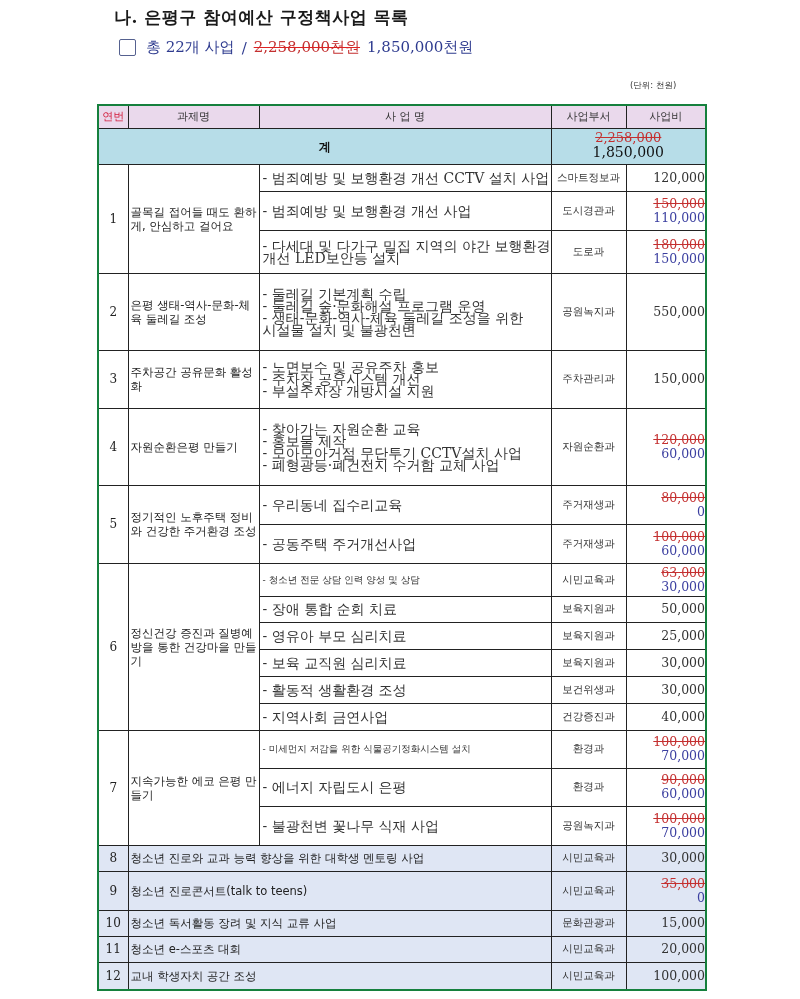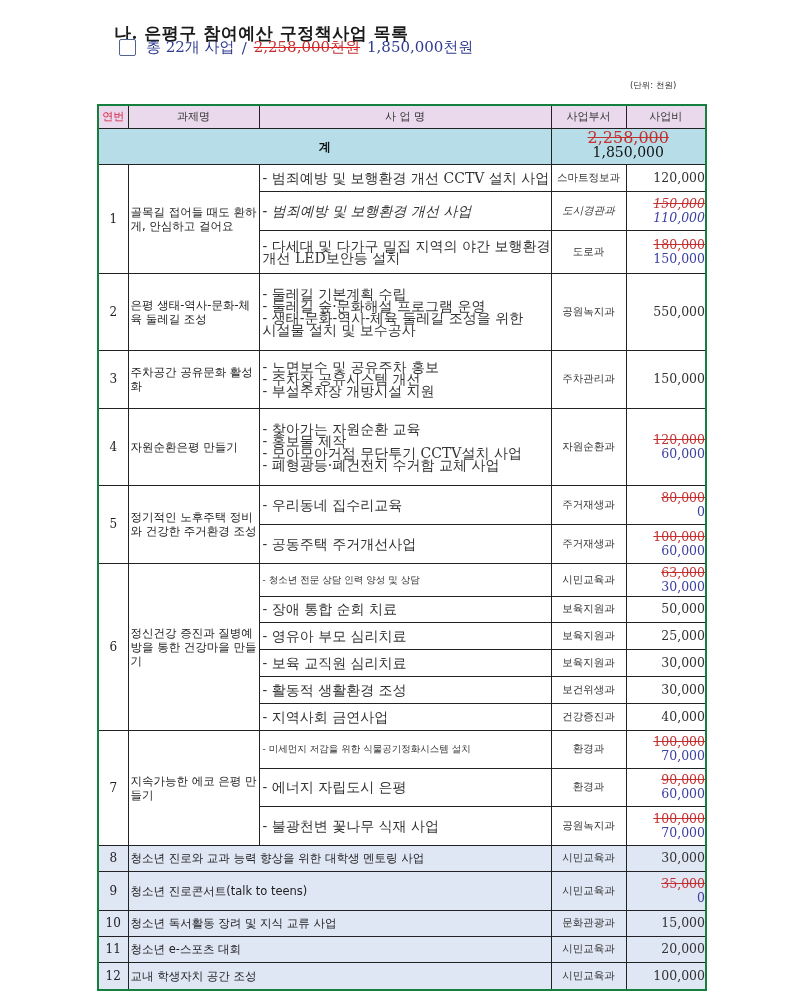--- a/index.html
+++ b/index.html
@@ -1,20 +1,20 @@
 <!DOCTYPE html>
 <html><head>
 <meta charset="utf-8">
 <style>
   * { box-sizing: border-box; margin: 0; padding: 0; }
   html, body { width: 800px; height: 999px; background: #ffffff; overflow: hidden; }
   body { position: relative; font-family: "DejaVu Sans", "Liberation Sans", sans-serif; color: #222; }
 
   .title {
-    position: absolute; left: 114px; top: 22px;
+    position: absolute; left: 114px; top: 6px;
     font-family: "DejaVu Serif", "Liberation Serif", serif;
     font-size: 17px; font-weight: bold; color: #1a1a1a; letter-spacing: 0.5px;
   }
   .subtitle {
     position: absolute; left: 119px; top: 38px;
     font-family: "DejaVu Serif", "Liberation Serif", serif;
     font-size: 15px; color: #2e3b8f; display: flex; align-items: center; white-space: nowrap;
   }
   .checkbox {
     width: 17px; height: 17px; border: 1.5px solid #55618f; background: #fff;
@@ -37,21 +37,21 @@
   .tbl td, .tbl th {
     border: 1px solid #222; font-weight: normal; vertical-align: middle;
     overflow: hidden; padding: 0;
   }
   .tbl th {
     background: #ead9ec; font-size: 11px; color: #333; height: 23px; text-align: center;
   }
   .tbl th.no-h { color: #d21a3a; }
   .tbl tr.total td { background: #b7dde8; height: 36px; text-align: center; }
   .total-label { font-weight: bold; font-size: 12px; color: #111; }
-  .total-old { font-family: "DejaVu Serif", "Liberation Serif", serif; font-size: 16px; color: #c43030; text-decoration: line-through; line-height: 12px; }
+  .total-old { font-family: "DejaVu Serif", "Liberation Serif", serif; font-size: 13px; color: #c43030; text-decoration: line-through; line-height: 12px; }
   .total-new { font-family: "DejaVu Serif", "Liberation Serif", serif; font-size: 14px; color: #111; line-height: 17px; }
 
   .c-no { text-align: center; font-family: "DejaVu Serif", "Liberation Serif", serif; font-size: 12px; color: #222; }
   .c-task { font-size: 11.5px; line-height: 14px; padding: 0 2px !important; color: #222; }
   .c-proj {
     font-family: "DejaVu Serif", "Liberation Serif", serif;
     font-size: 14px; line-height: 12px; padding: 2px 3px !important; color: #333;
   }
   .c-proj .ln { display: block; white-space: nowrap; }
   .c-proj.sm { font-size: 9.5px; }
@@ -110,21 +110,21 @@
         <td class="c-no" rowspan="3">1</td>
         <td class="c-task" rowspan="3">골목길 접어들 때도 환하게, 안심하고 걸어요</td>
         <td class="c-proj">
           <span class="ln">- 범죄예방 및 보행환경 개선 CCTV 설치 사업</span>
         </td>
         <td class="c-dept">스마트정보과</td>
         <td class="c-amt">
           <span class="single">120,000</span>
         </td>
       </tr>
-      <tr style="height: 39px; font-style: italic;">
+      <tr style="height: 39px;">
         <td class="c-proj">
           <span class="ln">- 범죄예방 및 보행환경 개선 사업</span>
         </td>
         <td class="c-dept">도시경관과</td>
         <td class="c-amt">
           <span class="old">150,000</span>
           <span class="new">110,000</span>
         </td>
       </tr>
       <tr style="height: 43px;">
@@ -138,21 +138,21 @@
           <span class="new">150,000</span>
         </td>
       </tr>
       <tr style="height: 77px;">
         <td class="c-no" rowspan="1">2</td>
         <td class="c-task" rowspan="1">은평 생태-역사-문화-체육 둘레길 조성</td>
         <td class="c-proj">
           <span class="ln">- 둘레길 기본계획 수립</span>
           <span class="ln">- 둘레길 숲·문화해설 프로그램 운영</span>
           <span class="ln">- 생태-문화-역사-체육 둘레길 조성을 위한</span>
-          <span class="ln">  시설물 설치 및 보수공사</span>
+          <span class="ln">  시설물 설치 및 불광천변</span>
         </td>
         <td class="c-dept">공원녹지과</td>
         <td class="c-amt">
           <span class="single">550,000</span>
         </td>
       </tr>
       <tr style="height: 58px;">
         <td class="c-no" rowspan="1">3</td>
         <td class="c-task" rowspan="1">주차공간 공유문화 활성화</td>
         <td class="c-proj">

